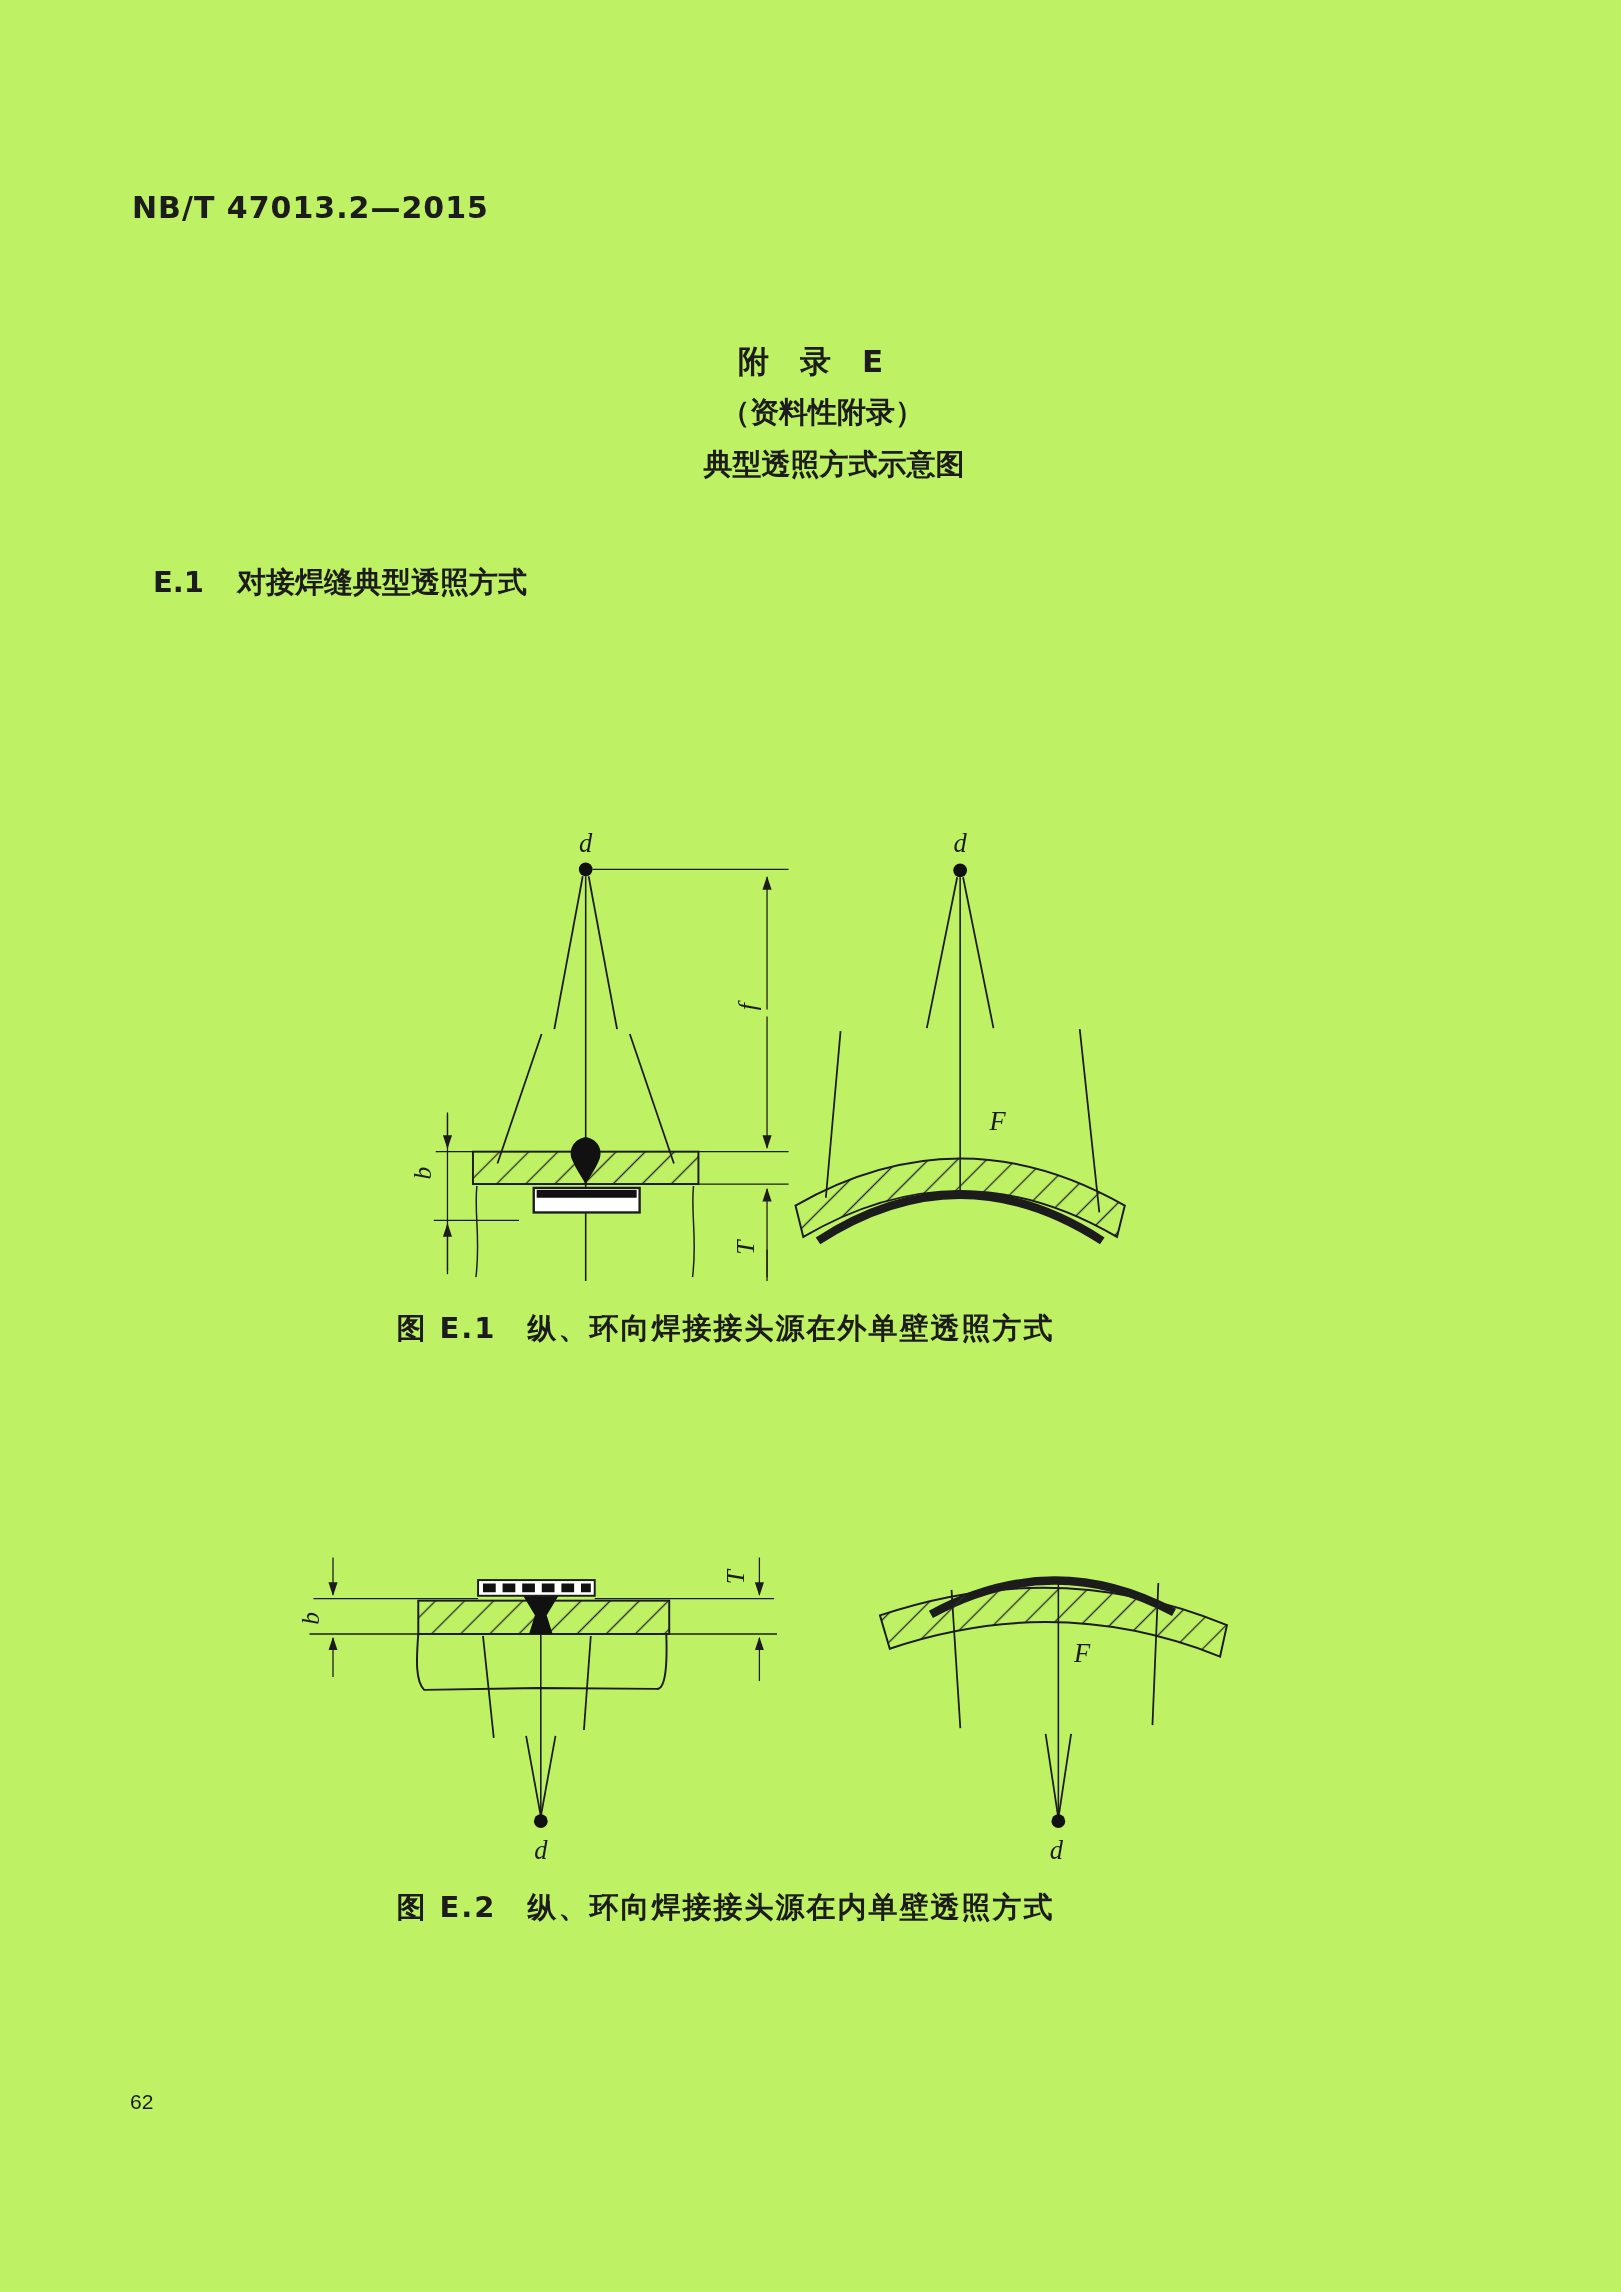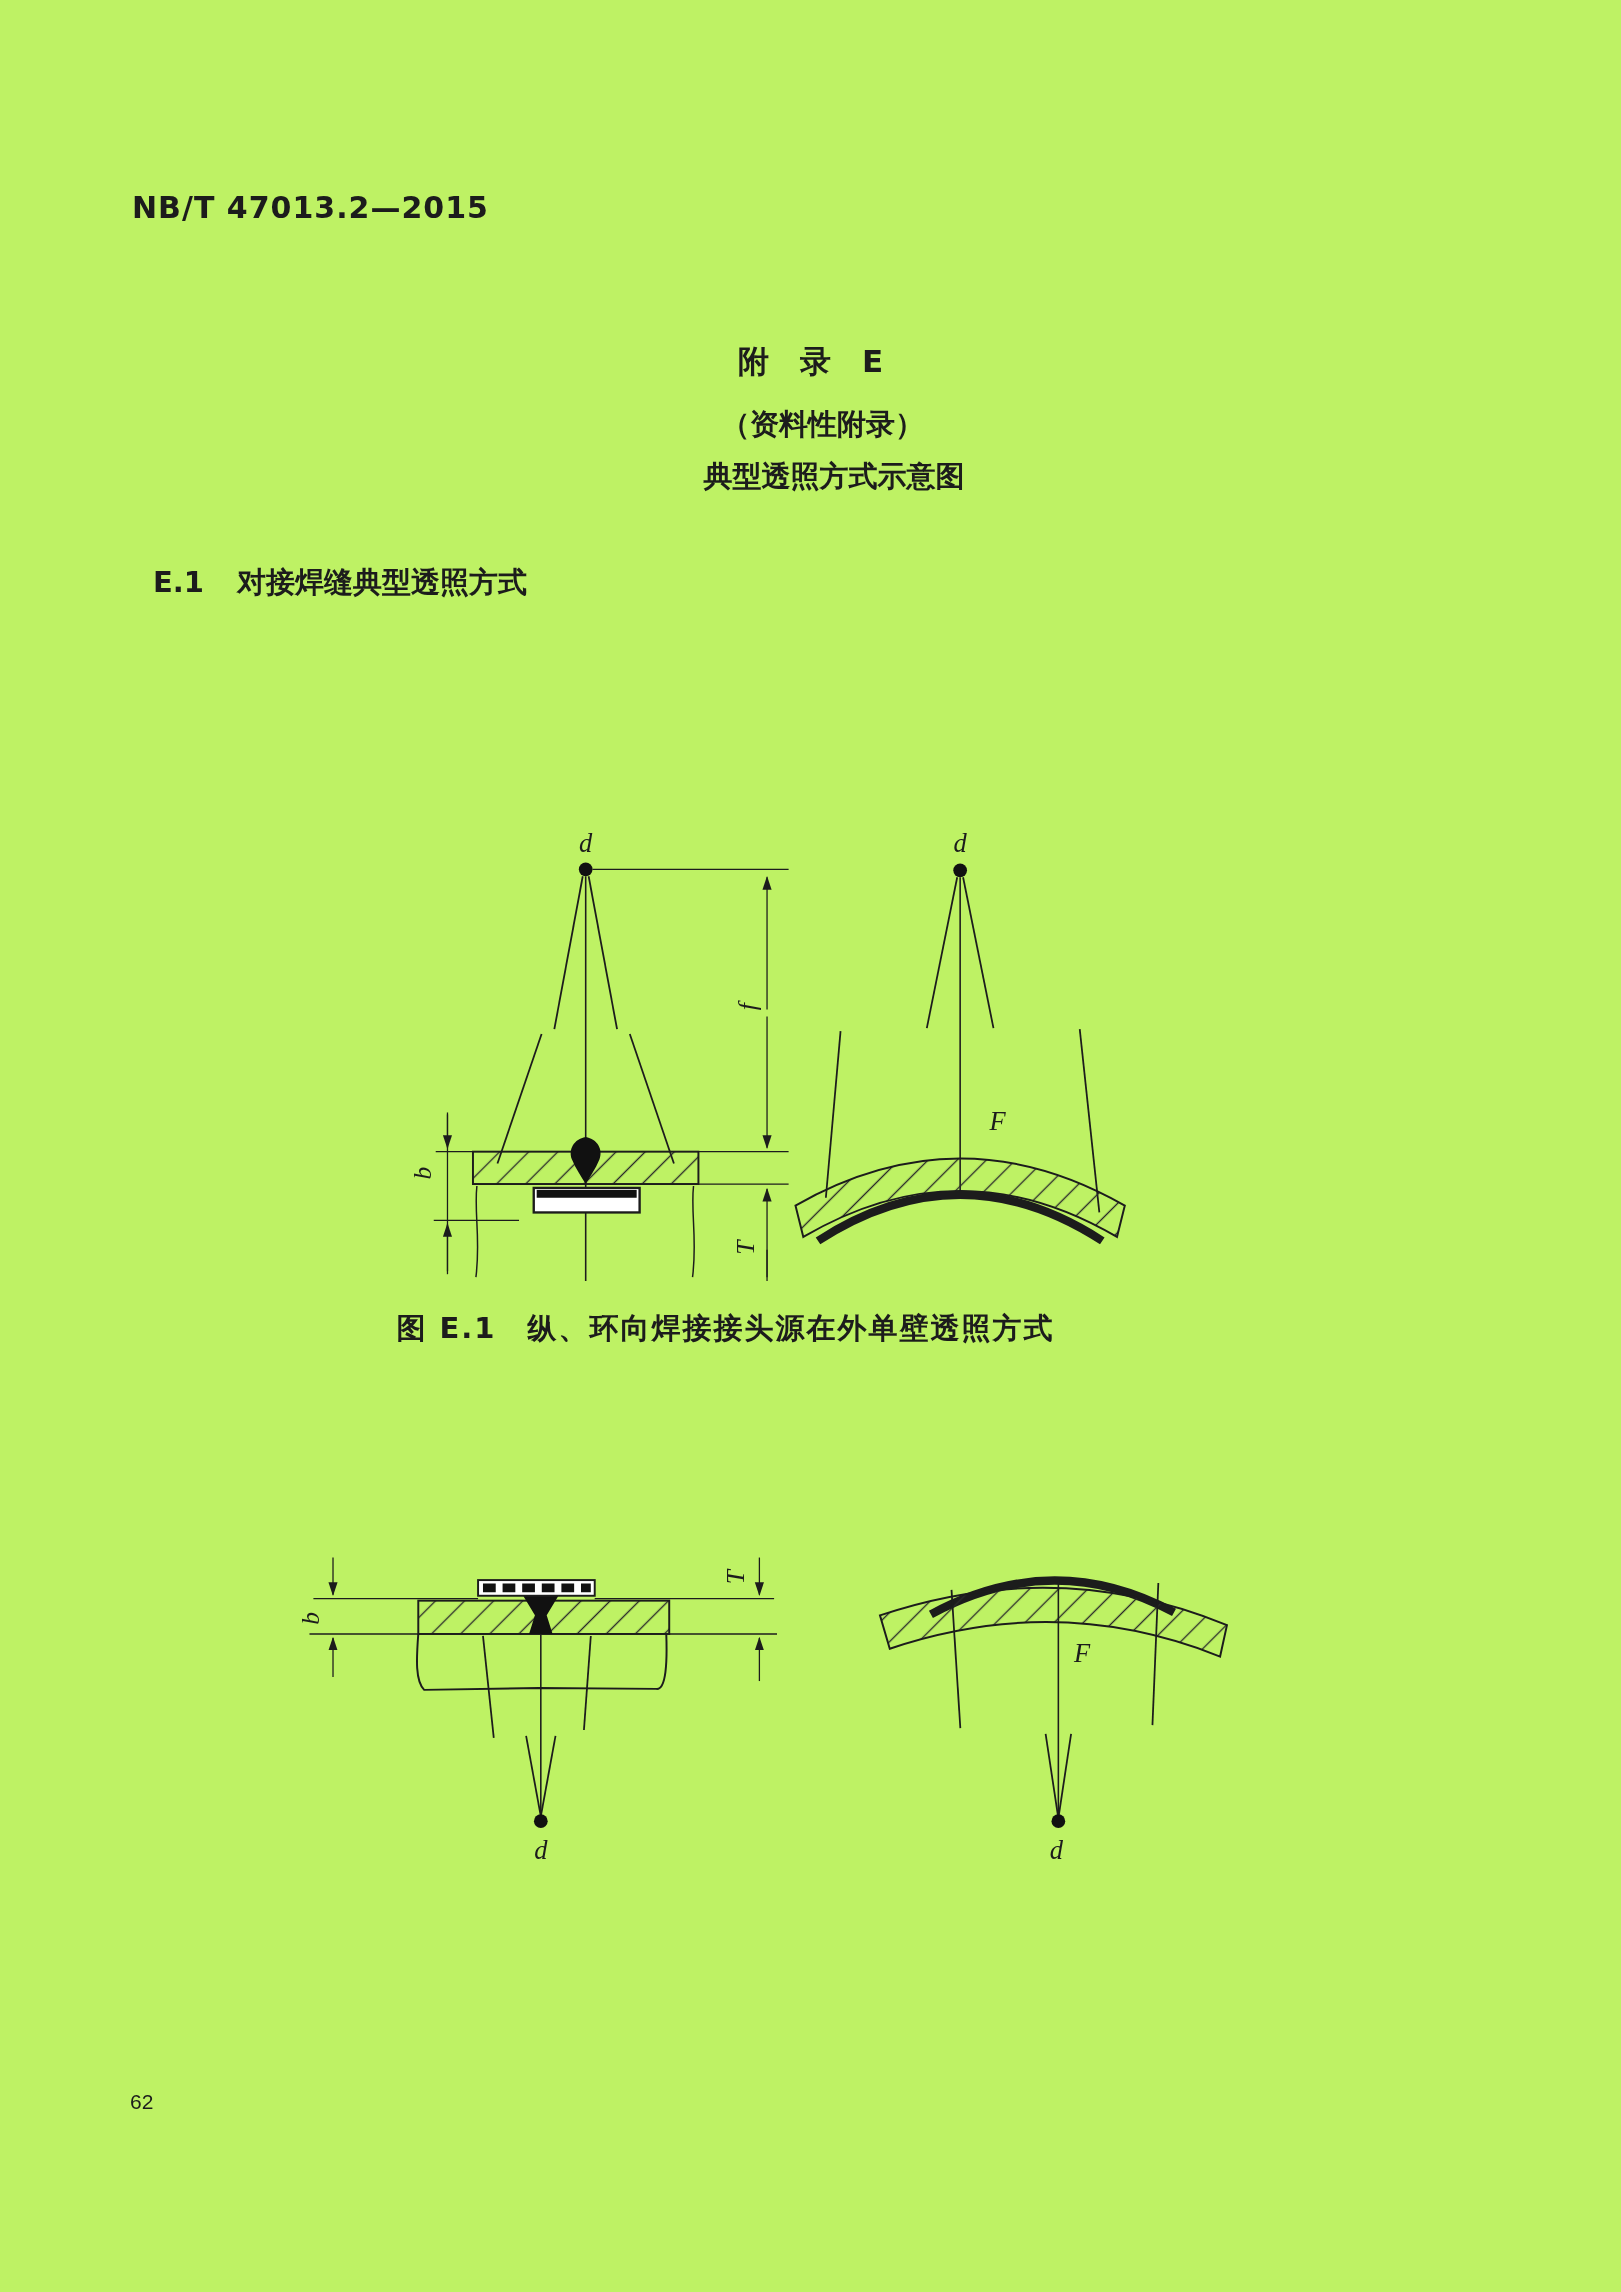--- a/index.html
+++ b/index.html
@@ -10,21 +10,21 @@
     font-family:"Liberation Serif","DejaVu Serif",serif;
     color:#1c1c1c;
     overflow:hidden;
   }
   .hei{font-family:"DejaVu Sans","Liberation Sans",sans-serif;font-weight:bold;}
   .doc-header{
     position:absolute;left:132px;top:190px;
     font-size:30px;letter-spacing:1px;
   }
   .title-block{position:absolute;left:0;top:341px;width:100%;text-align:center;}
-  .title-line1{font-size:31px;margin-bottom:22px;}
+  .title-line1{font-size:31px;margin-bottom:10px;}
   .title-line2{font-size:29px;margin-bottom:11.8px;margin-left:24px;}
   .title-line3{font-size:29px;margin-left:47px;}
   .section-heading{
     position:absolute;left:132px;top:563px;font-size:29px;margin-left:21px;
   }
   .section-heading .gap{display:inline-block;width:33px;}
   .para{
     position:absolute;left:93px;top:619px;width:1436px;
     font-size:31px;line-height:49px;
     text-align:justify;text-indent:2em;
@@ -188,17 +188,18 @@
       </g>
     </g>
 
     <text class="var" transform="translate(36,86) rotate(-90)" font-size="26" text-anchor="middle">b</text>
     <text class="var" transform="translate(469,44) rotate(-90)" font-size="26" text-anchor="middle">T</text>
     <text class="var" x="262" y="332" font-size="27" text-anchor="middle">d</text>
     <text class="var" x="806" y="131" font-size="27">F</text>
     <text class="var" x="788" y="332" font-size="27" text-anchor="middle">d</text>
   </svg>
 
+  <div class="fig-caption cap2 hei">图 E.2　纵、环向焊接接头源在内单壁透照方式</div>
 
   <div class="page-number">62</div>
 
 </div>
 
 
 </body></html>

